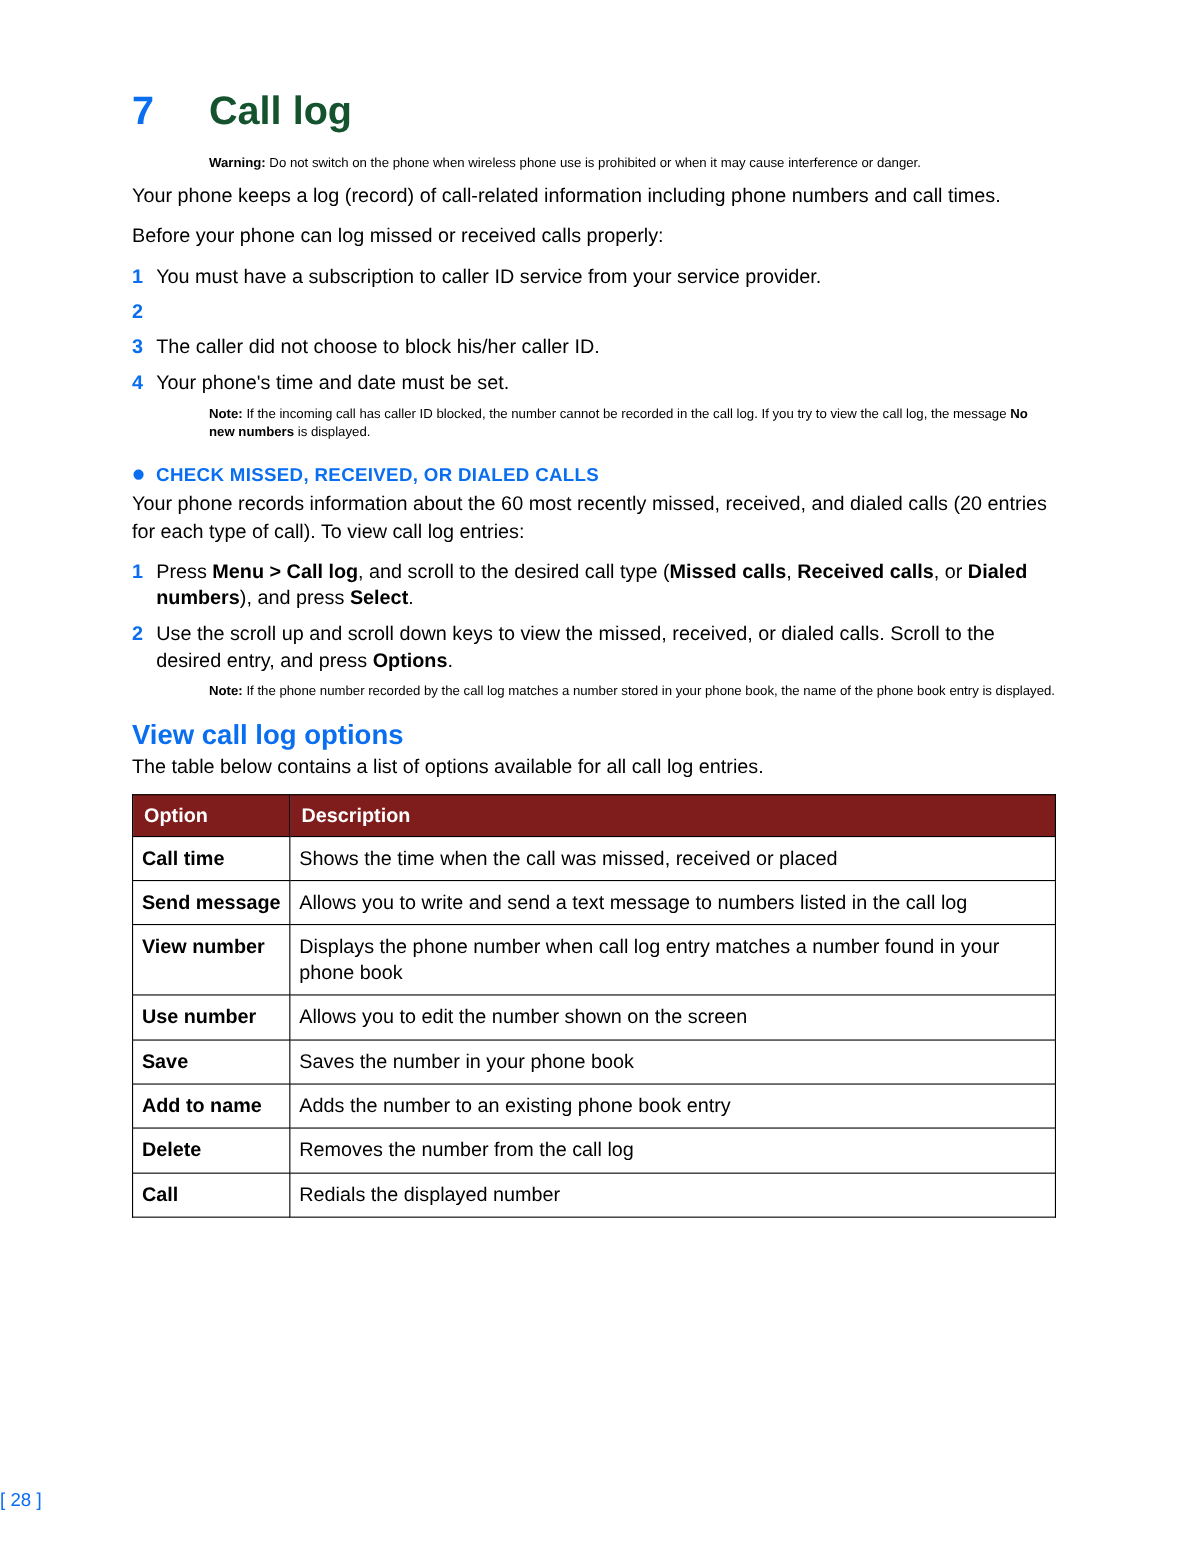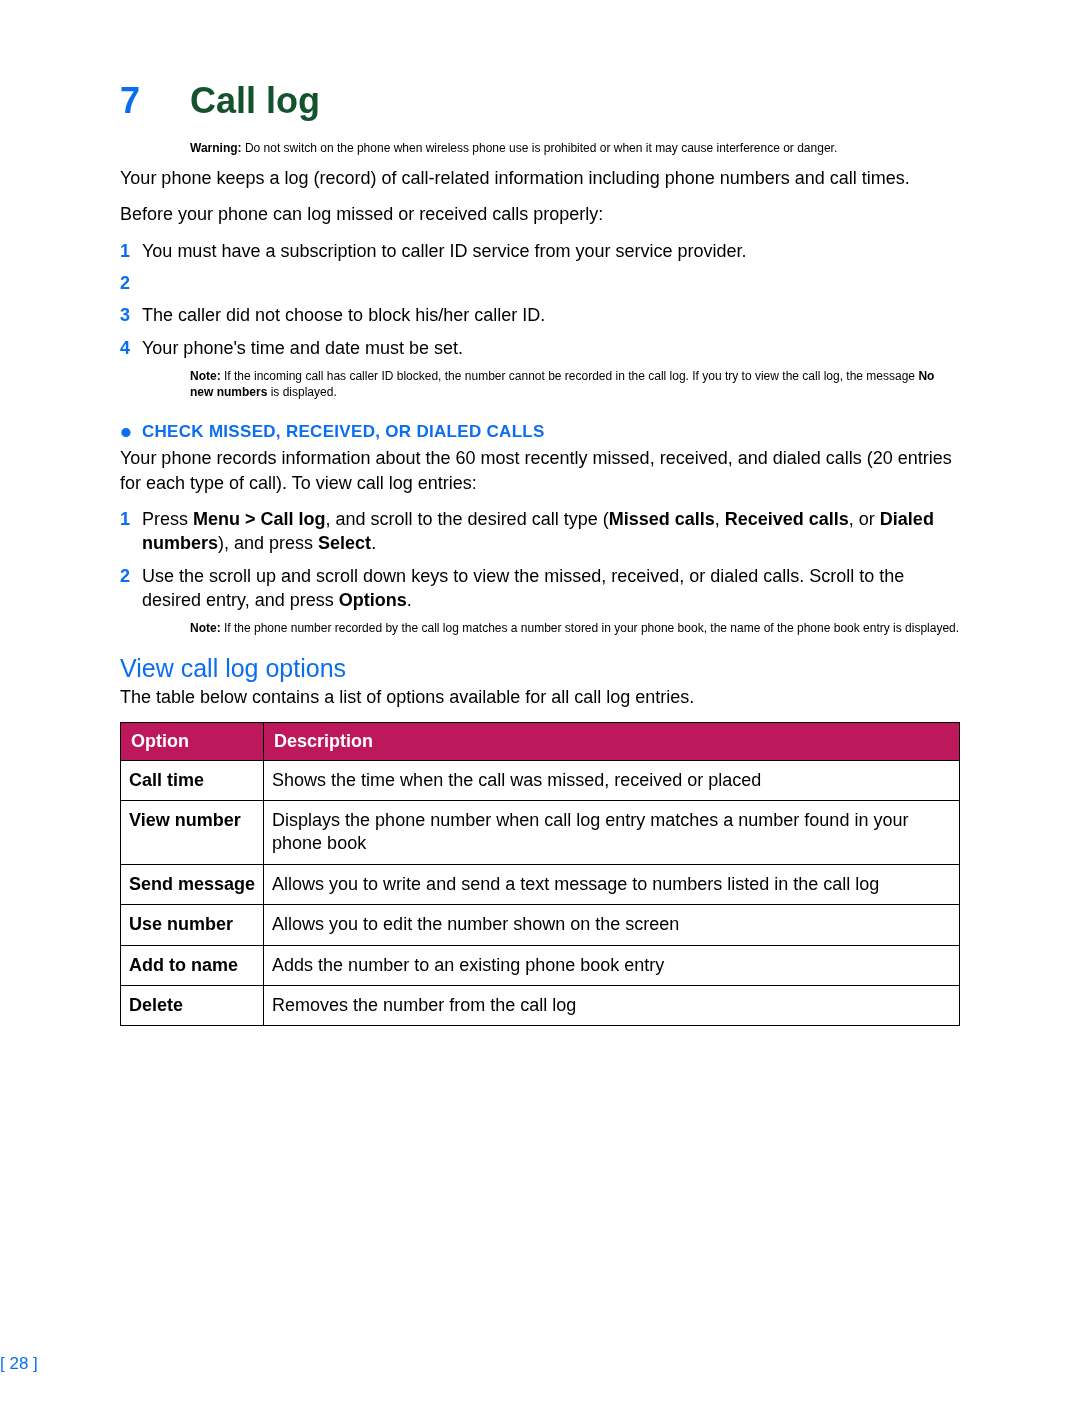--- a/index.html
+++ b/index.html
@@ -73,33 +73,33 @@
     margin-right: 10px;
   }
   .section-title {
     color: #0a6ef0;
     font-weight: bold;
     font-size: 17px;
     letter-spacing: 0.3px;
   }
   .subsection-title {
     color: #0a6ef0;
-    font-weight: normal;
+    font-weight: bold;
     font-size: 25px;
     margin-top: 18px;
     margin-bottom: 2px;
   }
   table.opts {
     width: 100%;
     border-collapse: collapse;
     margin-top: 10px;
     font-size: 18px;
   }
   table.opts th {
-    background: #be185d;
+    background: #7f1d1d;
     color: #fff;
     text-align: left;
     padding: 8px 10px;
     font-weight: bold;
     border: 1px solid #000;
   }
   table.opts td {
     border: 1px solid #000;
     padding: 8px 8px;
     vertical-align: top;
@@ -194,36 +194,44 @@
         <th>Option</th>
         <th>Description</th>
       </tr>
     </thead>
     <tbody>
       <tr>
           <td class="optname">Call time</td>
           <td>Shows the time when the call was missed, received or placed</td>
         </tr>
       <tr>
+          <td class="optname">Send message</td>
+          <td>Allows you to write and send a text message to numbers listed in the call log</td>
+        </tr>
+      <tr>
           <td class="optname">View number</td>
           <td>Displays the phone number when call log entry matches a number found in your phone book</td>
         </tr>
       <tr>
-          <td class="optname">Send message</td>
-          <td>Allows you to write and send a text message to numbers listed in the call log</td>
-        </tr>
-      <tr>
           <td class="optname">Use number</td>
           <td>Allows you to edit the number shown on the screen</td>
         </tr>
       <tr>
+          <td class="optname">Save</td>
+          <td>Saves the number in your phone book</td>
+        </tr>
+      <tr>
           <td class="optname">Add to name</td>
           <td>Adds the number to an existing phone book entry</td>
         </tr>
       <tr>
           <td class="optname">Delete</td>
           <td>Removes the number from the call log</td>
         </tr>
+      <tr>
+          <td class="optname">Call</td>
+          <td>Redials the displayed number</td>
+        </tr>
     </tbody>
   </table>
 
   <div class="page-num">[ 28 ]</div>
 </div>
 
 </body></html>

